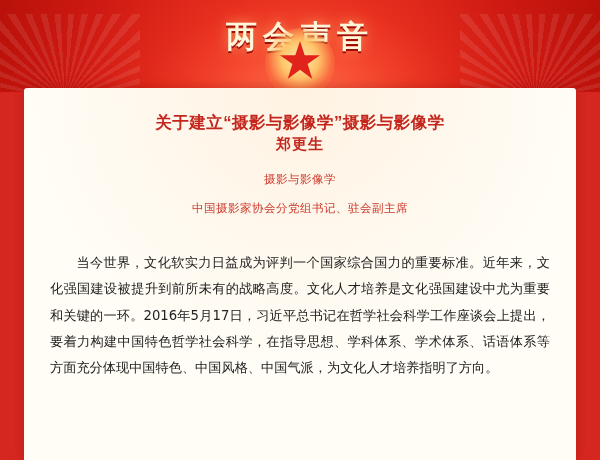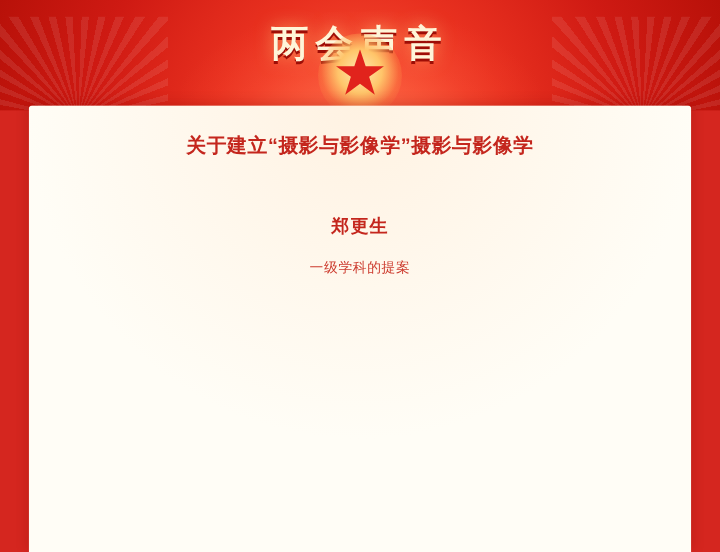--- a/index.html
+++ b/index.html
@@ -121,21 +121,20 @@
   .headline {
     text-align: center;
     font-size: 16.5px;
     font-weight: bold;
     color: #c4261d;
     line-height: 1.5;
     letter-spacing: 0.5px;
   }
 
   .author-block {
-    margin-top: 44px;
     text-align: center;
   }
   .author-name {
     font-size: 15px;
     font-weight: bold;
     color: #c4261d;
     letter-spacing: 1px;
   }
   .author-role {
     margin-top: 18px;
@@ -187,18 +186,20 @@
       <div class="star-disc"></div>
       <div class="star"></div>
     </div>
   </div>
 
   <div class="card">
     <div class="headline">关于建立“摄影与影像学”摄影与影像学</div>
 
     <div class="author-block">
       <div class="author-name">郑更生</div>
-      <div class="author-role">一级学科的提案</div>
+      <div class="author-role">摄影与影像学</div>
+      <div class="author-role2">中国摄影家协会分党组书记、驻会副主席</div>
     </div>
 
+    <div class="body-text">当今世界，文化软实力日益成为评判一个国家综合国力的重要标准。近年来，文化强国建设被提升到前所未有的战略高度。文化人才培养是文化强国建设中尤为重要和关键的一环。2016年5月17日，习近平总书记在哲学社会科学工作座谈会上提出，要着力构建中国特色哲学社会科学，在指导思想、学科体系、学术体系、话语体系等方面充分体现中国特色、中国风格、中国气派，为文化人才培养指明了方向。</div>
   </div>
 
 </div>
 
 </body></html>

